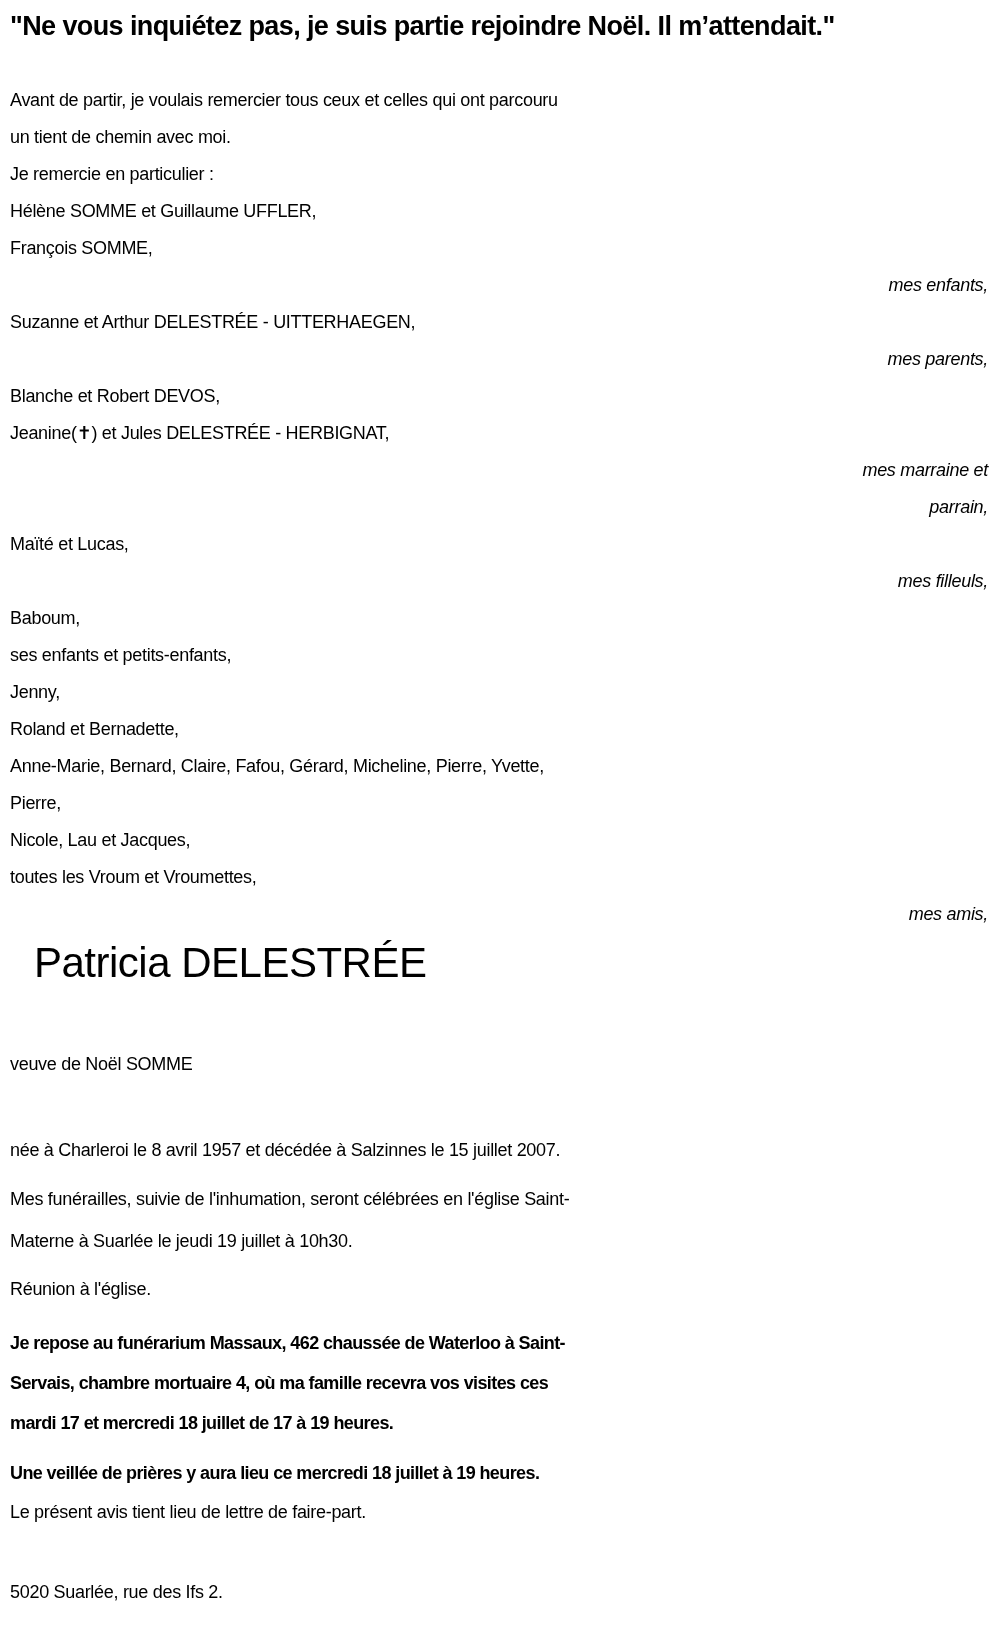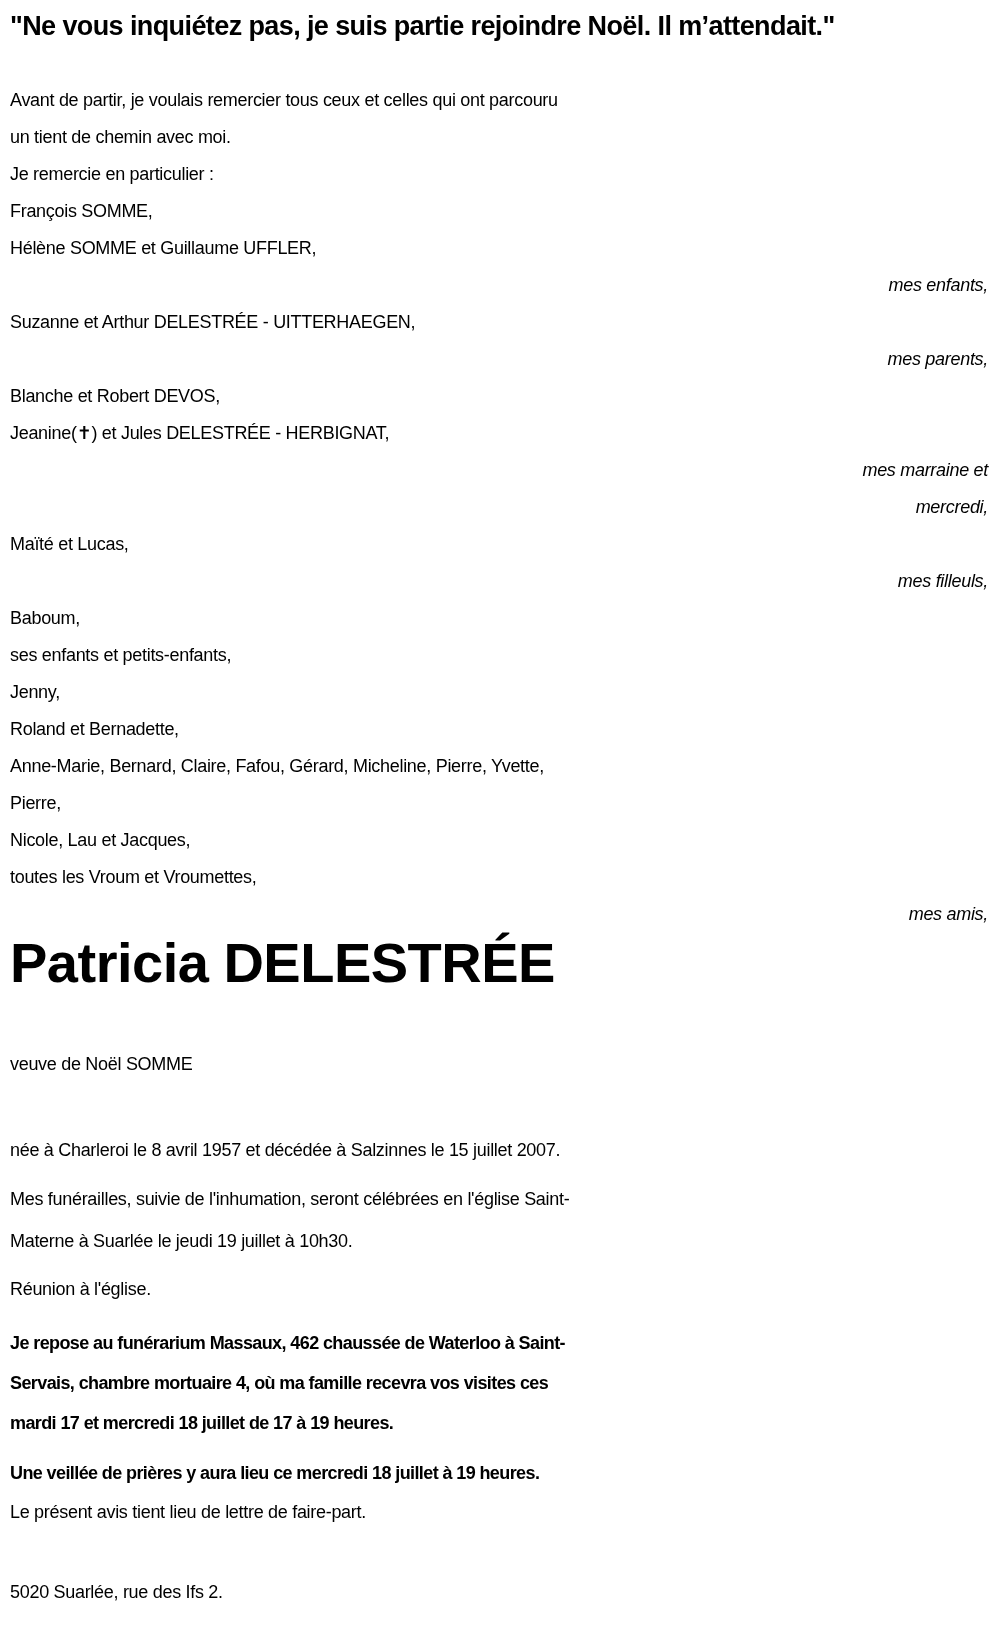--- a/index.html
+++ b/index.html
@@ -33,25 +33,26 @@
     letter-spacing: -0.6px;
     white-space: nowrap;
   }
   .intro { margin-top: 38px; }
   .relation {
     text-align: right;
     font-style: italic;
   }
   .heading {
     margin-top: 6px;
-    font-weight: 700;
-    font-size: 56px;
+    font-weight: 400;
+    font-size: 42px;
     line-height: 48px;
     letter-spacing: -0.5px;
     white-space: nowrap;
+    margin-left: 24px;
   }
   .widow       { margin-top: 58px; line-height: 38px; }
   .birthdeath  { margin-top: 48px; line-height: 38px; }
   .funeral     { margin-top: 9px; }
   .funeral .line { line-height: 42px; }
   .meeting     { margin-top: 6px;  line-height: 42px; }
   .repose      { margin-top: 13px; }
   .repose .line  { line-height: 40px; }
   .vigil       { margin-top: 10px; line-height: 40px; }
   .notice-line { line-height: 38px; }
@@ -70,35 +71,35 @@
 
   <div class="intro">
     <div class="line">Avant de partir, je voulais remercier tous ceux et celles qui ont parcouru</div>
     <div class="line">un tient de chemin avec moi.</div>
     <div class="line">Je remercie en particulier :</div>
   </div>
 
   <div class="thanks">
 
     <div>
+      <div class="line">Hélène SOMME et Guillaume UFFLER,</div>
       <div class="line">François SOMME,</div>
-      <div class="line">Hélène SOMME et Guillaume UFFLER,</div>
       <div class="line relation">mes enfants,</div>
     </div>
 
     <div>
       <div class="line">Suzanne et Arthur DELESTRÉE - UITTERHAEGEN,</div>
       <div class="line relation">mes parents,</div>
     </div>
 
     <div>
       <div class="line">Blanche et Robert DEVOS,</div>
       <div class="line">Jeanine(✝) et Jules DELESTRÉE - HERBIGNAT,</div>
       <div class="line relation">mes marraine et</div>
-      <div class="line relation">mercredi,</div>
+      <div class="line relation">parrain,</div>
     </div>
 
     <div>
       <div class="line">Maïté et Lucas,</div>
       <div class="line relation">mes filleuls,</div>
     </div>
 
     <div>
       <div class="line">Baboum,</div>
       <div class="line">ses enfants et petits-enfants,</div>

